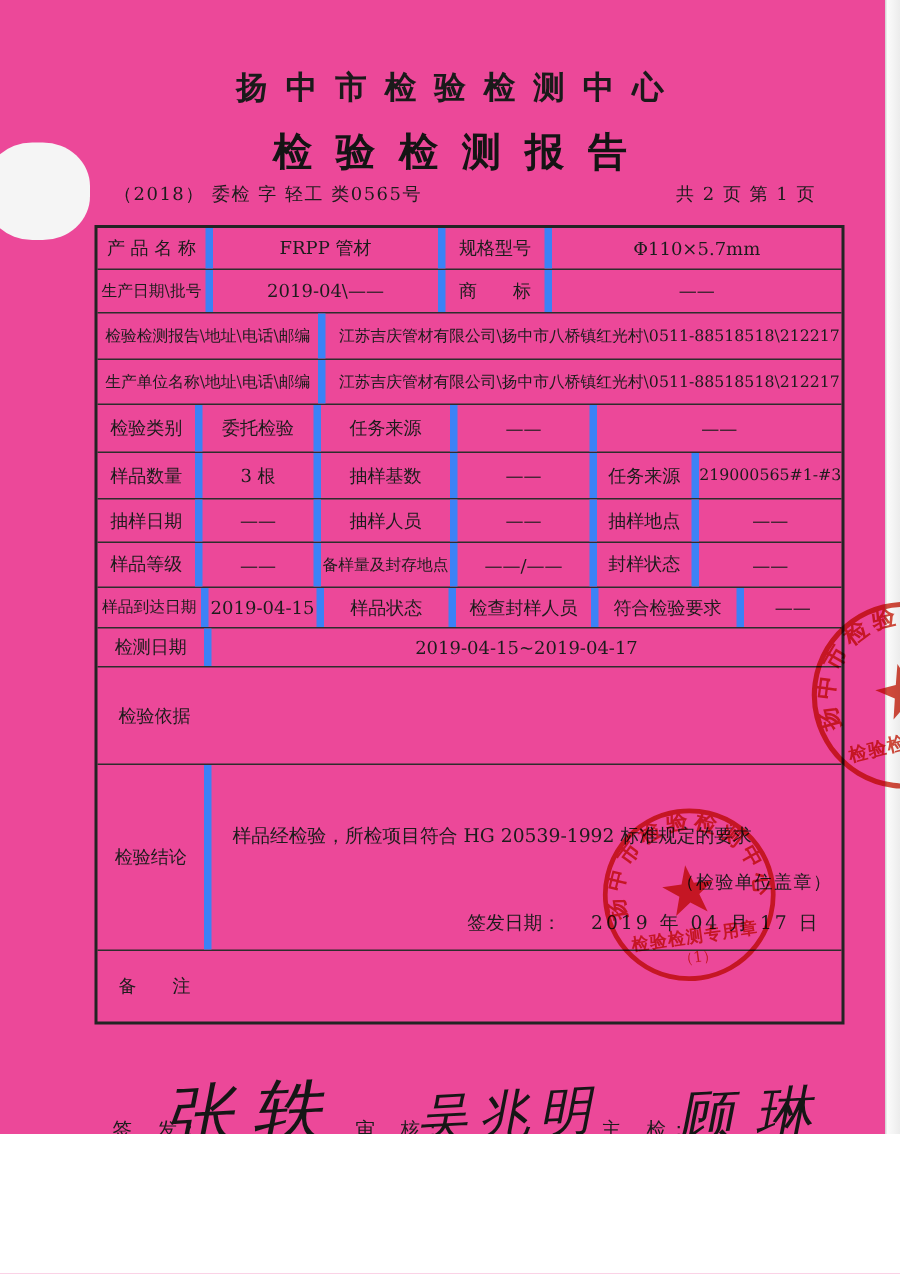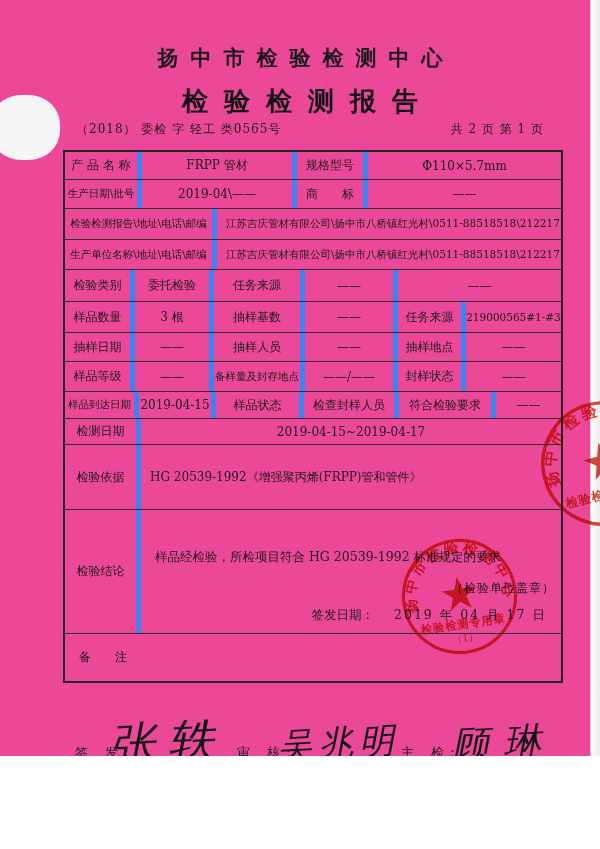--- a/index.html
+++ b/index.html
@@ -139,21 +139,20 @@
       <div class="cell grow">——</div>
     </div>
 
     <div class="row h26">
       <div class="cell w76">检测日期</div>
       <div class="cell grow">2019-04-15~2019-04-17</div>
     </div>
 
     <div class="row h65">
       <div class="cell w76">检验依据</div>
-      <div class="cell grow left">HG 20539-1992《增强聚丙烯(FRPP)管和管件》</div>
     </div>
 
     <div class="row h124">
       <div class="cell w76">检验结论</div>
       <div class="cell grow concl-cell">
         <div class="concl-text">样品经检验，所检项目符合 HG 20539-1992 标准规定的要求</div>
         <div class="seal-hint">（检验单位盖章）</div>
         <div class="issue-line">
           <span>签发日期：</span><span class="date">2019 年 04 月 17 日</span>
         </div>

